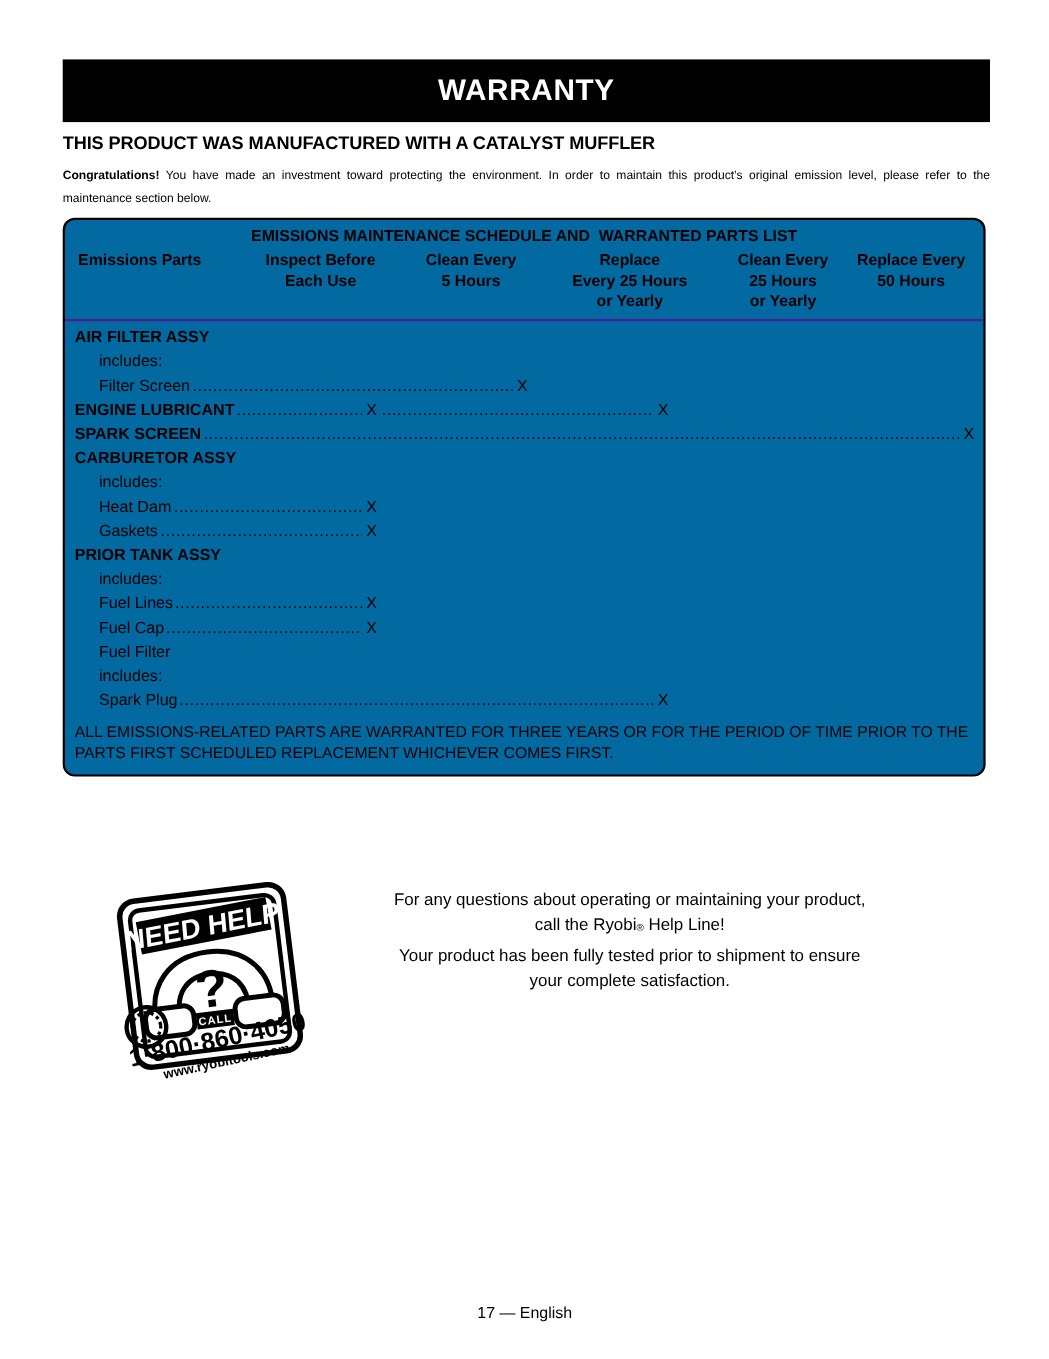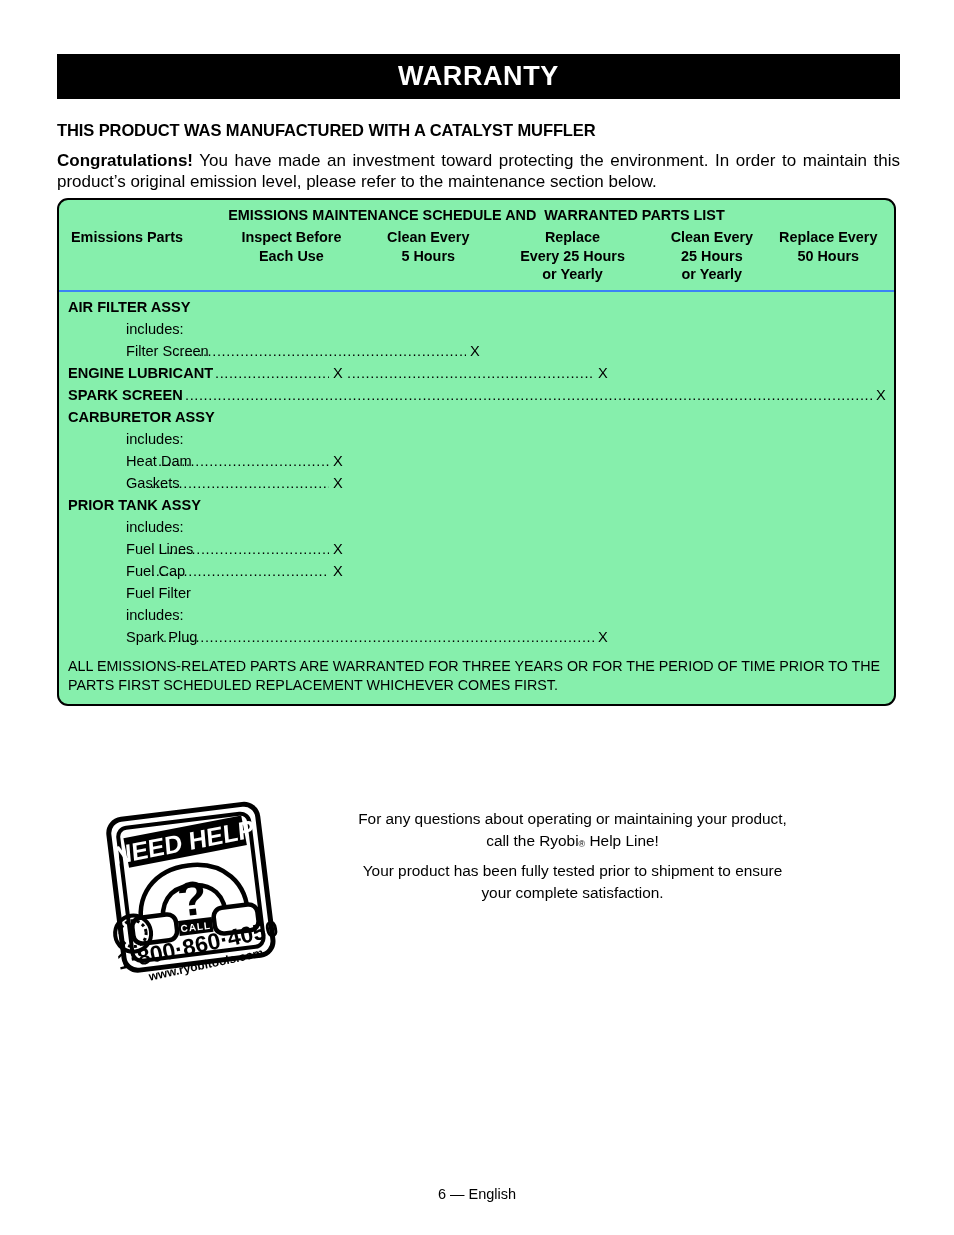--- a/index.html
+++ b/index.html
@@ -15,21 +15,21 @@
     color: #000000;
     overflow: hidden;
   }
 
   
   .banner {
     position: absolute;
     left: 57px;
     top: 54px;
     width: 843px;
-    height: 45px;
+    height: 57px;
     background: #000000;
     color: #ffffff;
     display: flex;
     align-items: center;
     justify-content: center;
   }
   .banner-title {
     font-size: 27px;
     font-weight: bold;
     letter-spacing: 0.6px;
@@ -42,48 +42,48 @@
     top: 121px;
     width: 843px;
   }
   .intro-heading {
     font-size: 16.5px;
     font-weight: bold;
     letter-spacing: -0.1px;
     margin: 0 0 10px 0;
   }
   .intro-body {
-    font-size: 17px;
+    font-size: 11px;
     line-height: 21px;
     margin: 0;
     text-align: justify;
   }
   .intro-body b { font-weight: bold; }
 
   
   .table-box {
     position: absolute;
     left: 57px;
     top: 198px;
     width: 839px;
     border: 2.5px solid #000000;
     border-radius: 11px;
     box-sizing: border-box;
-    background: #86efac;
+    background: #0369a1;
   }
   .table-title {
     text-align: center;
     font-size: 14.4px;
     font-weight: bold;
     padding: 7px 0 5px 0;
     white-space: pre;
   }
   .col-head-row {
     display: flex;
-    border-bottom: 2px solid #3b82f6;
+    border-bottom: 2px solid #4c1d95;
     padding: 0 9px 6px 9px;
   }
   .col-head {
     font-size: 14.4px;
     font-weight: bold;
     line-height: 18.5px;
     text-align: center;
     box-sizing: border-box;
   }
   .col-head.c1 { width: 152px; text-align: left; padding-left: 3px; }
@@ -101,21 +101,21 @@
     position: relative;
     height: 22px;
     font-size: 14.6px;
     white-space: nowrap;
   }
   .prow .lbl {
     position: absolute;
     left: 0;
     top: 0;
   }
-  .prow.indent .lbl { left: 22px; margin-left: 36px; }
+  .prow.indent .lbl { left: 22px; }
   .prow .lbl.bold { font-weight: bold; }
 
   
   .leader {
     position: absolute;
     top: 0;
     height: 19px;
     overflow: hidden;
     color: #000000;
     font-size: 14.6px;
@@ -317,13 +317,13 @@
   <p class="call-p">
     <span>For any questions about operating or maintaining your product,</span><br>
     <span>call the Ryobi</span><sub>®</sub><span> Help Line!</span>
   </p>
   <p class="call-p">
     <span>Your product has been fully tested prior to shipment to ensure</span><br>
     <span>your complete satisfaction.</span>
   </p>
 </div>
 
-<div class="footer">6 — English</div>
+<div class="footer">17 — English</div>
 
 </body></html>

